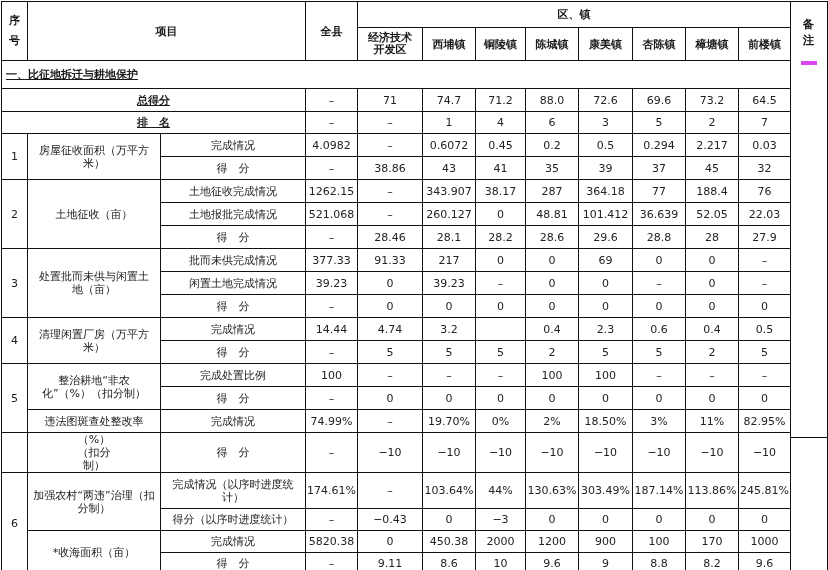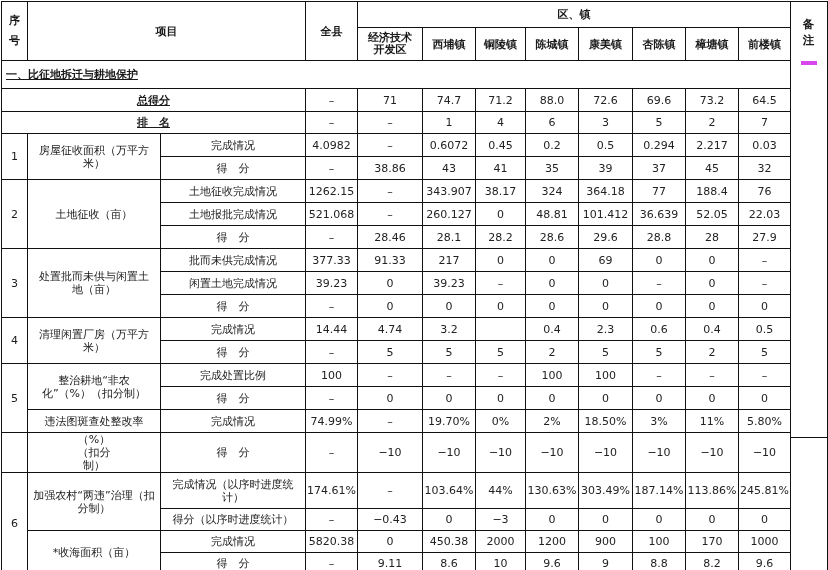--- a/index.html
+++ b/index.html
@@ -114,21 +114,21 @@
   </tr>
 
   <tr style="height:23px">
     <td rowspan="3">2</td>
     <td rowspan="3">土地征收（亩）</td>
     <td>土地征收完成情况</td>
     <td class="num">1262.15</td>
     <td class="num">–</td>
     <td class="num">343.907</td>
     <td class="num">38.17</td>
-    <td class="num">324</td>
+    <td class="num">287</td>
     <td class="num">364.18</td>
     <td class="num">77</td>
     <td class="num">188.4</td>
     <td class="num">76</td>
   </tr>
   <tr style="height:23px">
     <td>土地报批完成情况</td>
     <td class="num">521.068</td>
     <td class="num">–</td>
     <td class="num">260.127</td>
@@ -248,21 +248,21 @@
     <td>违法图斑查处整改率</td>
     <td>完成情况</td>
     <td class="num">74.99%</td>
     <td class="num">–</td>
     <td class="num">19.70%</td>
     <td class="num">0%</td>
     <td class="num">2%</td>
     <td class="num">18.50%</td>
     <td class="num">3%</td>
     <td class="num">11%</td>
-    <td class="num">5.80%</td>
+    <td class="num">82.95%</td>
   </tr>
 
   <tr style="height:34px">
     <td></td>
     <td style="padding:0 40px">（%）（扣分制）</td>
     <td>得　分</td>
     <td class="num">–</td>
     <td class="num">−10</td>
     <td class="num">−10</td>
     <td class="num">−10</td>

